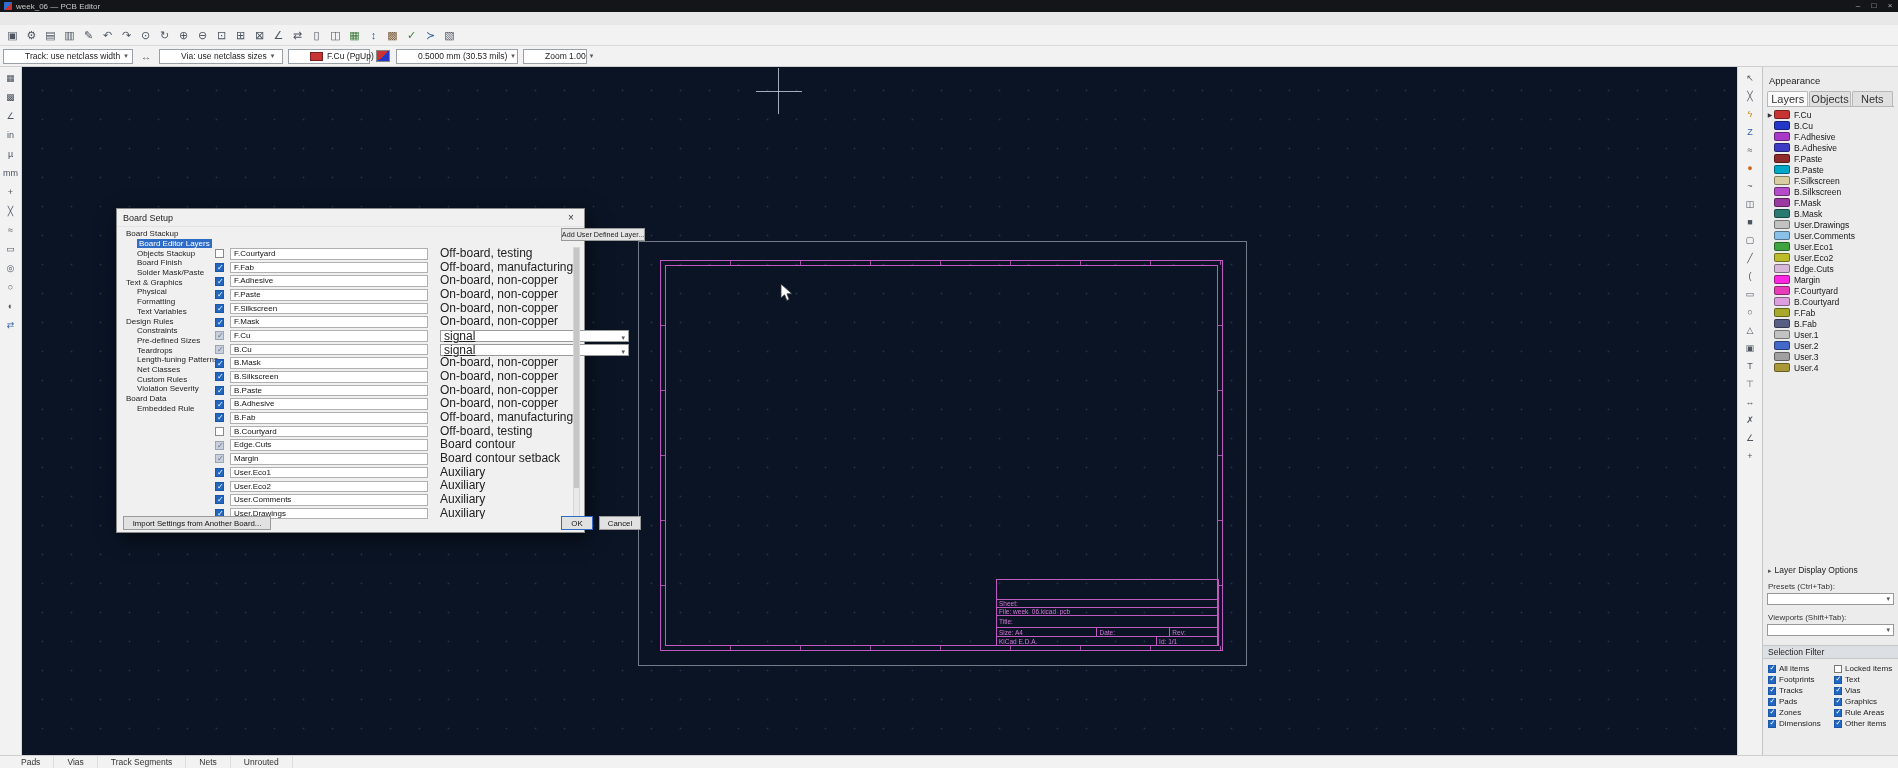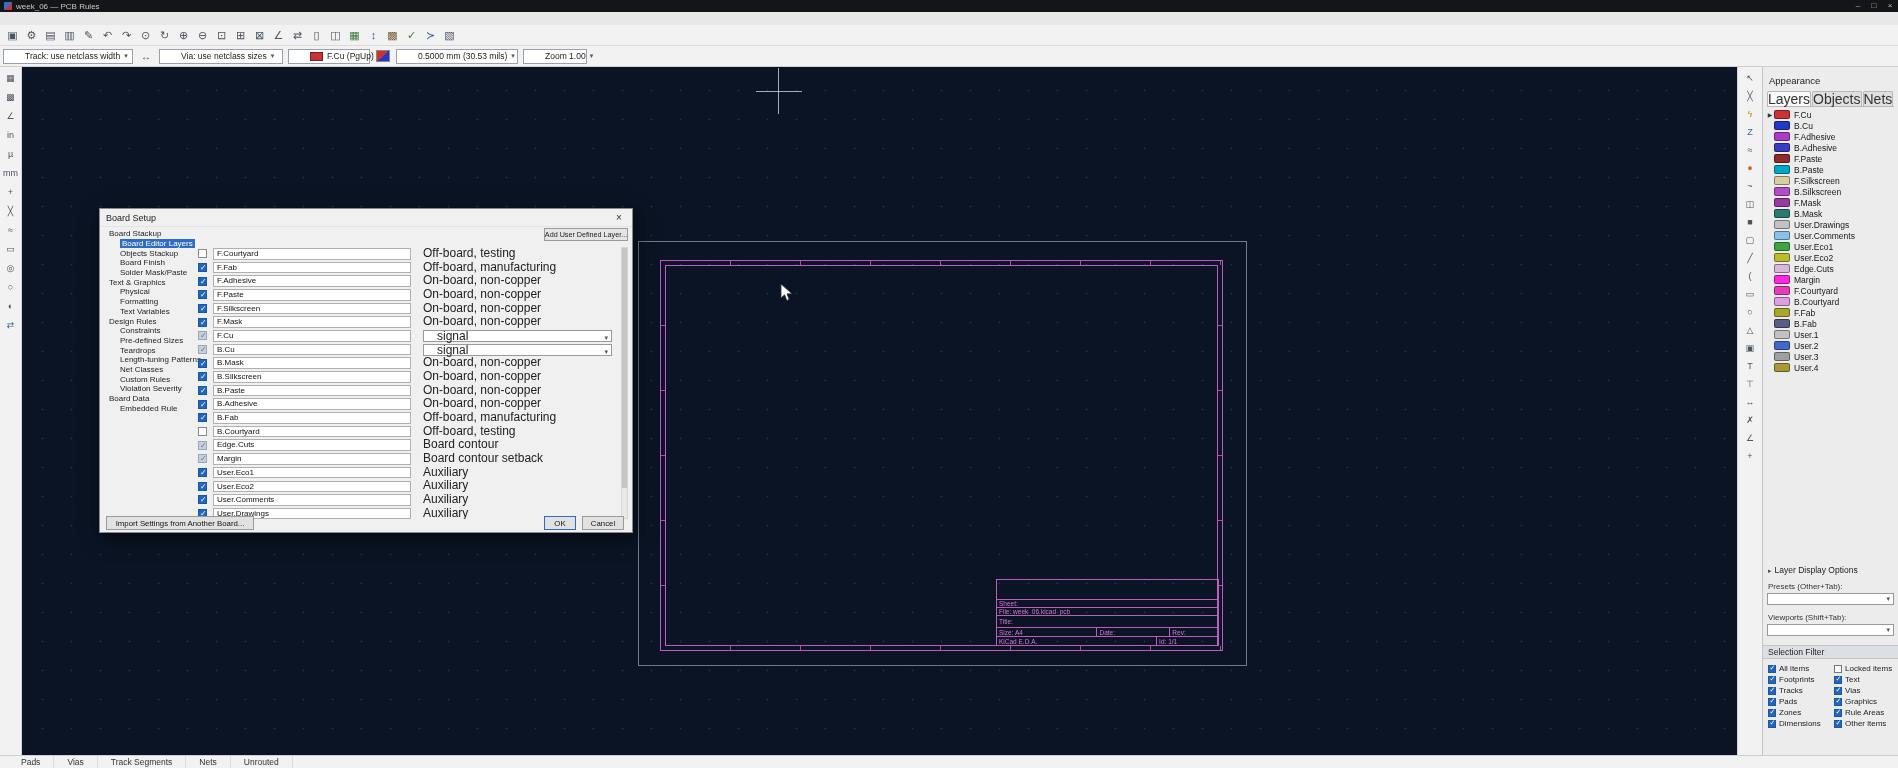--- a/index.html
+++ b/index.html
@@ -58,21 +58,21 @@
   .tb-cell{display:flex;align-items:center;padding-left:2px;box-sizing:border-box;overflow:hidden;white-space:nowrap;}
   .tb-cell + .tb-cell{border-left:1px solid #c05ac0;}
   .crosshair-h{position:absolute;left:734px;top:24px;width:46px;height:1px;background:rgba(215,222,235,.75);}
   .crosshair-v{position:absolute;left:756px;top:1px;width:1px;height:46px;background:rgba(215,222,235,.75);}
   .cursor{position:absolute;left:758px;top:216px;width:14px;height:20px;}
   
   .appearance{position:absolute;right:0;top:67px;width:136px;bottom:13px;background:#ececec;border-left:1px solid #c4c4c4;
               box-sizing:border-box;font-size:8.5px;color:#222;}
   .ap-title{position:absolute;left:6px;top:8px;font-size:9.5px;}
   .ap-tabs{position:absolute;left:4px;right:4px;top:24px;height:15px;display:flex;border-bottom:1px solid #b8b8b8;}
-  .ap-tab{flex:1;text-align:center;font-size:14px;line-height:14px;color:#333;background:#e0e0e0;
+  .ap-tab{flex:1;text-align:center;font-size:11px;line-height:14px;color:#333;background:#e0e0e0;
           border:1px solid #b8b8b8;border-bottom:none;margin-right:1px;border-radius:2px 2px 0 0;}
   .ap-tab.active{background:#fafafa;}
   .ap-layers{position:absolute;left:2px;right:2px;top:42px;height:264px;overflow:hidden;}
   .al-row{display:flex;align-items:center;height:11px;padding-left:1px;}
   .al-ind{width:8px;font-size:6px;color:#333;text-align:center;flex:none;}
   .al-ind.active::after{content:"▶";}
   .al-swatch{width:14px;height:7px;border:1px solid rgba(0,0,0,.4);border-radius:2px;margin-right:4px;flex:none;}
   .al-name{font-size:8.5px;color:#161616;white-space:nowrap;}
   .ap-display{position:absolute;left:5px;top:498px;font-size:8.5px;color:#222;}
   .ap-caret{font-size:7px;color:#555;margin-right:3px;}
@@ -86,59 +86,59 @@
   .sf-grid{position:absolute;left:5px;right:2px;top:596px;display:grid;grid-template-columns:66px 1fr;}
   .sf-item{display:flex;align-items:center;height:11px;font-size:8px;color:#222;white-space:nowrap;}
   .sf-cb{width:8px;height:8px;margin-right:3px;box-sizing:border-box;border:1px solid #777;background:#fff;position:relative;flex:none;}
   .sf-cb.checked{background:#2166c0;border-color:#1b57a8;}
   .sf-cb.checked::after{content:"✓";position:absolute;left:0.5px;top:-1.5px;font-size:7px;color:#fff;}
   
   .statusbar{position:absolute;left:0;right:0;bottom:0;height:13px;background:#f2f2f2;border-top:1px solid #cfcfcf;
              display:flex;align-items:center;font-size:8.5px;color:#333;box-sizing:border-box;padding-left:8px;}
   .sb-item{padding:0 13px;border-right:1px solid #dddddd;line-height:12px;}
   
-  .dialog{position:absolute;left:99px;top:208px;width:534px;height:325px;background:#f0f0f0;border:1px solid #8a8a8a;
+  .dialog{position:absolute;left:116px;top:208px;width:469px;height:325px;background:#f0f0f0;border:1px solid #8a8a8a;
           box-shadow:3px 5px 18px rgba(0,0,0,.55);box-sizing:border-box;font-size:8.5px;color:#1a1a1a;z-index:10;}
   .dlg-titlebar{height:17px;display:flex;align-items:center;padding-left:6px;font-size:9px;color:#222;border-bottom:1px solid #e3e3e3;}
   .dlg-close{margin-left:auto;width:26px;height:16px;display:flex;align-items:center;justify-content:center;font-size:10px;color:#333;}
   .dlg-tree{position:absolute;left:6px;top:20px;width:97px;bottom:24px;overflow:hidden;}
   .trow{height:9.7px;display:flex;align-items:center;white-space:nowrap;font-size:8px;color:#1d1d1d;}
   .trow.lvl0{padding-left:3px;}
   .trow.lvl1{padding-left:14px;}
   .trow.selected .tlabel{background:#2f6cc6;color:#fff;padding:0 2px;}
   .add-layer-btn{position:absolute;left:444px;top:19px;width:84px;height:13px;background:#e5e5e5;border:1px solid #9a9a9a;
                  font-size:7.2px;display:flex;align-items:center;justify-content:center;color:#222;box-sizing:border-box;white-space:nowrap;}
   .layer-list{position:absolute;left:94px;top:38px;width:422px;height:272px;overflow:hidden;}
   .lrow{height:13.68px;display:flex;align-items:center;}
   .cb{width:9px;height:9px;border:1px solid #8a8a8a;background:#fff;box-sizing:border-box;margin-left:4px;position:relative;flex:none;}
   .cb.checked{background:#2166c0;border-color:#1b57a8;}
   .cb.checked::after{content:"✓";position:absolute;left:1px;top:-1px;font-size:8px;color:#fff;}
   .cb.disabled{background:#c7d0dc;border-color:#9aa6b4;}
   .cb.disabled::after{content:"✓";position:absolute;left:1px;top:-1px;font-size:8px;color:#6a7686;}
   .lname{margin-left:6px;width:198px;height:11.5px;background:#fff;border:1px solid #b0b0b0;box-sizing:border-box;
          font-size:8px;line-height:10px;padding-left:3px;color:#111;flex:none;overflow:hidden;white-space:nowrap;}
   .ltype{margin-left:12px;font-size:12px;color:#222;flex:1;height:12px;line-height:11px;position:relative;box-sizing:border-box;white-space:nowrap;}
-  .ltype.dropdown{background:#fff;border:1px solid #9a9a9a;padding-left:13px;margin-right:4px;}
+  .ltype.dropdown{background:#fff;border:1px solid #9a9a9a;padding-left:3px;margin-right:4px;text-decoration:underline;}
   .ltype.dropdown::after{content:"▾";position:absolute;right:3px;top:1px;font-size:7px;color:#555;}
   .dlg-scroll{position:absolute;right:4px;top:38px;width:7px;height:272px;background:#e9e9e9;border:1px solid #d6d6d6;box-sizing:border-box;}
   .dlg-scroll-thumb{position:absolute;left:0;right:0;top:0;height:240px;background:#c6c6c6;}
   .dlg-btn{position:absolute;height:14px;background:#e1e1e1;border:1px solid #9a9a9a;display:flex;align-items:center;
            justify-content:center;font-size:7.8px;color:#111;box-sizing:border-box;white-space:nowrap;}
   .import-btn{left:6px;top:307px;width:148px;text-align:center;}
   .ok-btn{left:444px;top:307px;width:32px;border:1px solid #2f6cc6;}
   .cancel-btn{left:482px;top:307px;width:42px;}
 </style>
 </head>
 <body>
 
 <div id="app">
 
   <div class="titlebar">
     <span class="app-icon"></span>
-    <span class="title">week_06 — PCB Rules</span>
+    <span class="title">week_06 — PCB Editor</span>
     <span class="win-controls">
       <span class="win-btn">–</span>
       <span class="win-btn">□</span>
       <span class="win-btn">×</span>
     </span>
   </div>
 
 
   <div class="toolbar-main">
 
@@ -493,21 +493,21 @@
         <div class="al-row">
           <span class="al-ind"></span>
           <span class="al-swatch" style="background: rgb(168, 152, 56);"></span>
           <span class="al-name">User.4</span>
         </div>
 
     </div>
     <div class="ap-display">
       <span class="ap-caret">▸</span><span>Layer Display Options</span>
     </div>
-    <div class="ap-label lab-presets">Presets (Other+Tab):</div>
+    <div class="ap-label lab-presets">Presets (Ctrl+Tab):</div>
     <div class="ap-select sel-presets">
       <span></span>
       <span class="chev">▾</span>
     </div>
     <div class="ap-label lab-viewports">Viewports (Shift+Tab):</div>
     <div class="ap-select sel-viewports">
       <span></span>
       <span class="chev">▾</span>
     </div>
     <div class="sf-header">Selection Filter</div>

